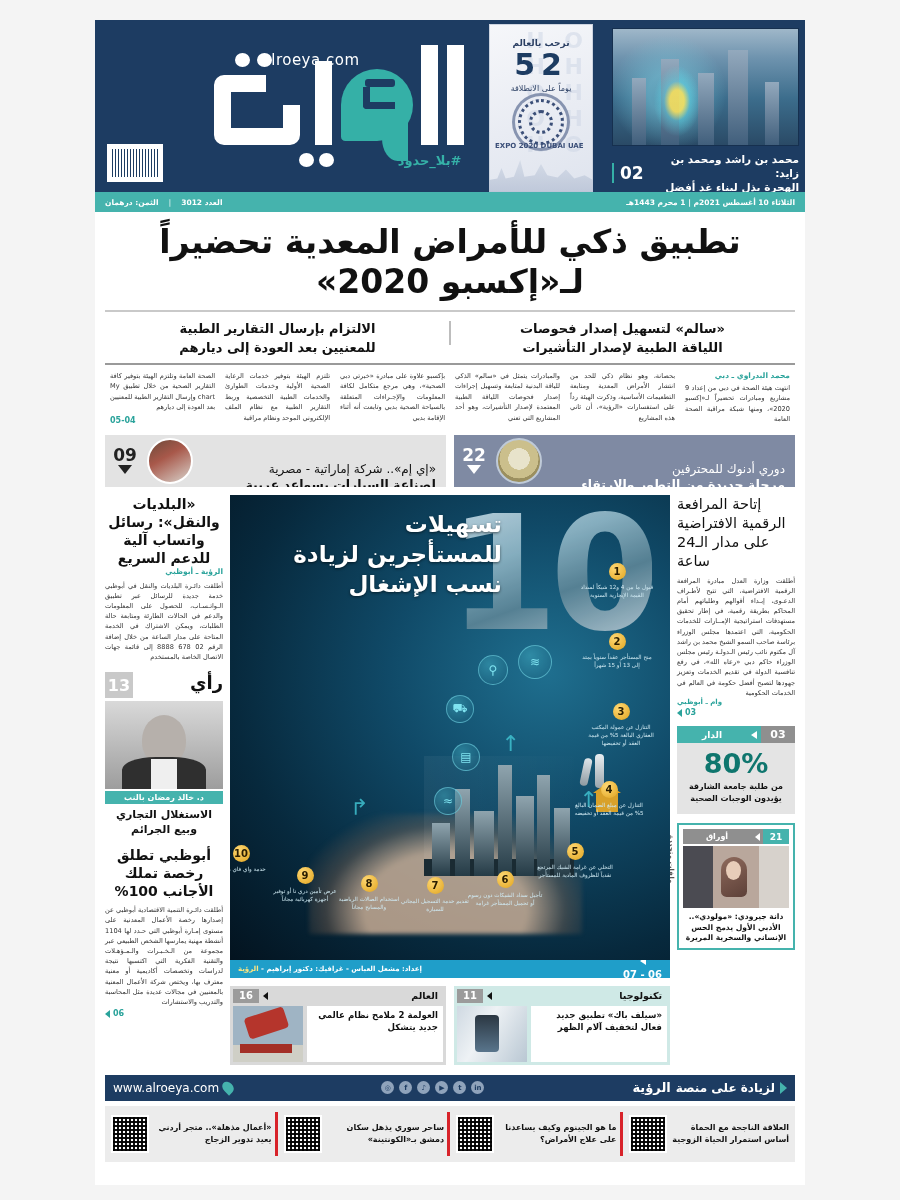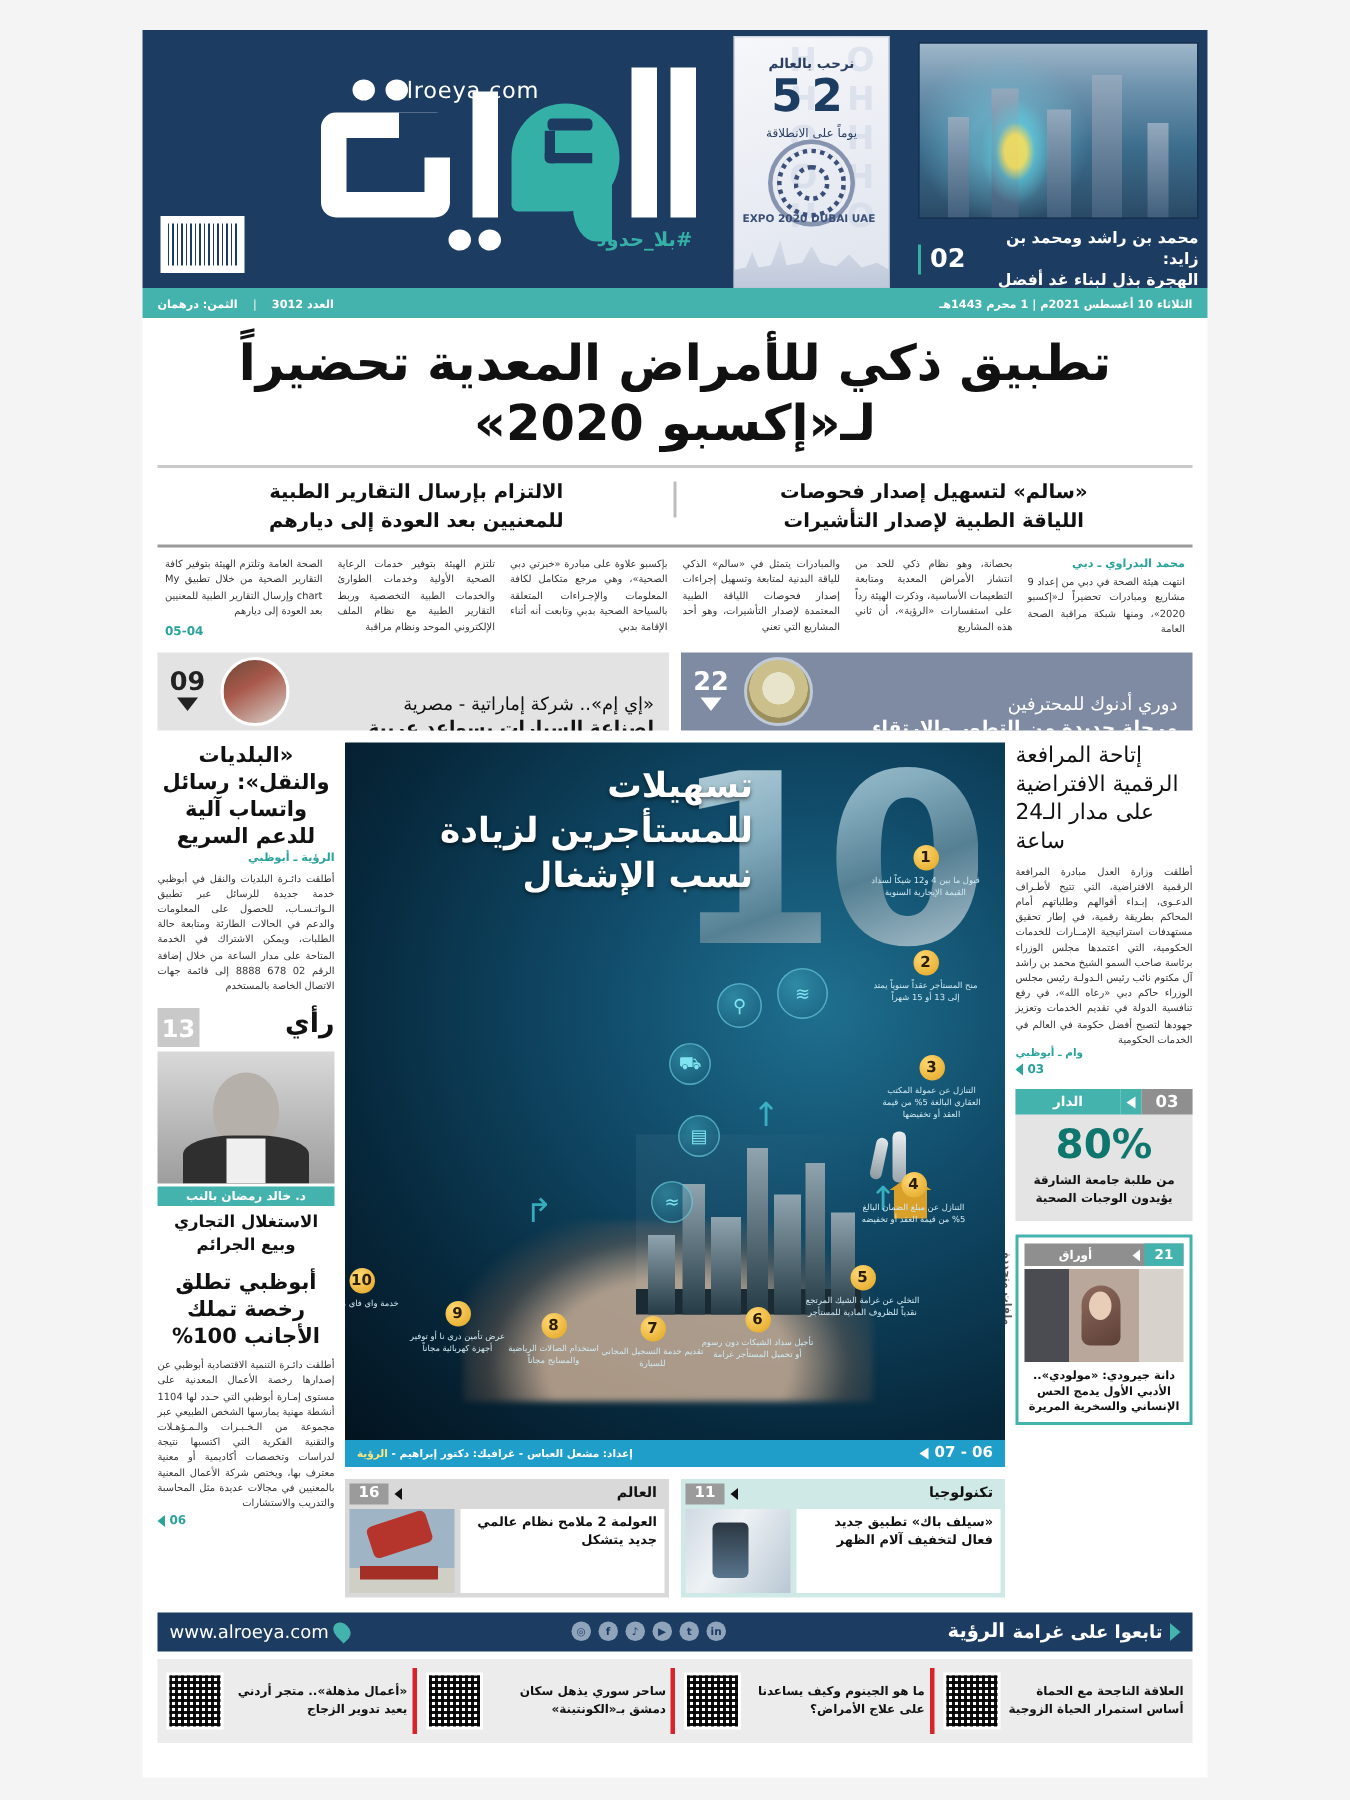--- a/index.html
+++ b/index.html
@@ -335,21 +335,21 @@
     background: radial-gradient(circle at 35% 30%, #ffd873, #e0a41f);
     color:#2a1d00; font-size: 10px; font-weight:bold; line-height: 17px; margin: 0 auto 3px; direction: ltr;
   }
   .info .item .tx { color:#cfe9f2; font-size: 5.6px; line-height: 8px; }
   .info .arw { position:absolute; color:#3fc0cf; font-size: 22px; opacity:.85; }
 
   .info-credit {
     height: 18px; background: #1f9ec9; display:flex; align-items:center; justify-content: space-between;
     padding: 0 8px; color:#fff; font-size:7px; font-weight:bold;
   }
-  .info-credit .pg { display:flex; align-items:center; gap:4px; direction: ltr; font-size:10px;}
+  .info-credit .pg { display:flex; align-items:center; gap:4px; direction: ltr; font-size:10px;flex-direction:column;}
   .info-credit .pg .tri{width:0;height:0;border-top:4px solid transparent;border-bottom:4px solid transparent;border-right:6px solid #fff;}
   .info-credit .brand { color:#ffe680; }
 
   
   .subteasers { display:flex; direction: rtl; gap: 8px; margin-top: 8px; }
   .sbox { flex:1 1 0; background:#d9d9d9; padding: 3px; }
   .sbox.teal { background:#cfe9e6; }
   .sbox-hd { display:flex; height: 14px; align-items:stretch; margin-bottom:3px; }
   .sx-label { flex:1; display:flex; align-items:center; padding: 0 5px; font-size:9.5px; font-weight:bold; color:#111; }
   .sx-arrow { width:12px; display:flex;align-items:center;justify-content:center;}
@@ -753,21 +753,21 @@
         <div class="pg-inline">
           <span class="tri"></span>
           <span>06</span>
         </div>
       </div>
     </div>
 
     <div class="followbar">
       <div class="fb-right">
         <span class="tri"></span>
-        <span>تابعوا على غرامة</span>
+        <span>لزيادة على منصة</span>
         <span class="fb-logo-mini">
           <span>الرؤية</span>
         </span>
       </div>
       <div class="fb-social">
         <i>in</i>
         <i>t</i>
         <i>▶</i>
         <i>♪</i>
         <i>f</i>

